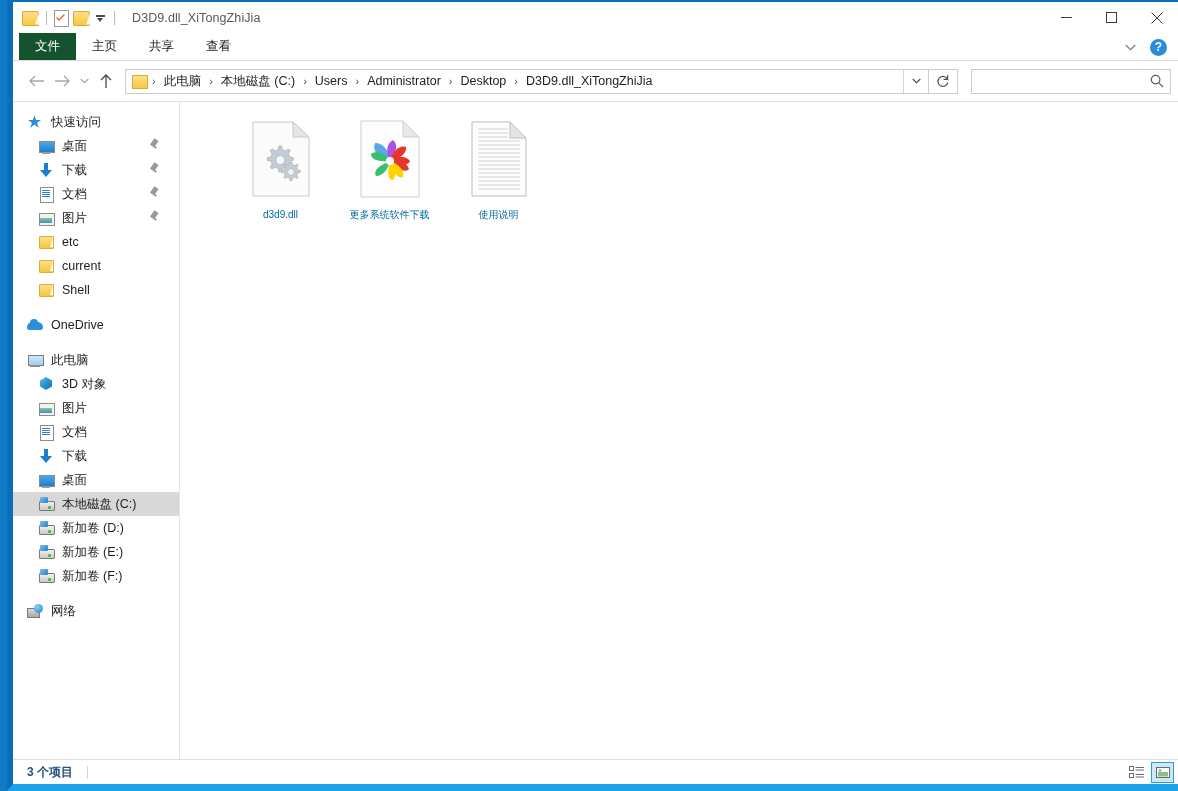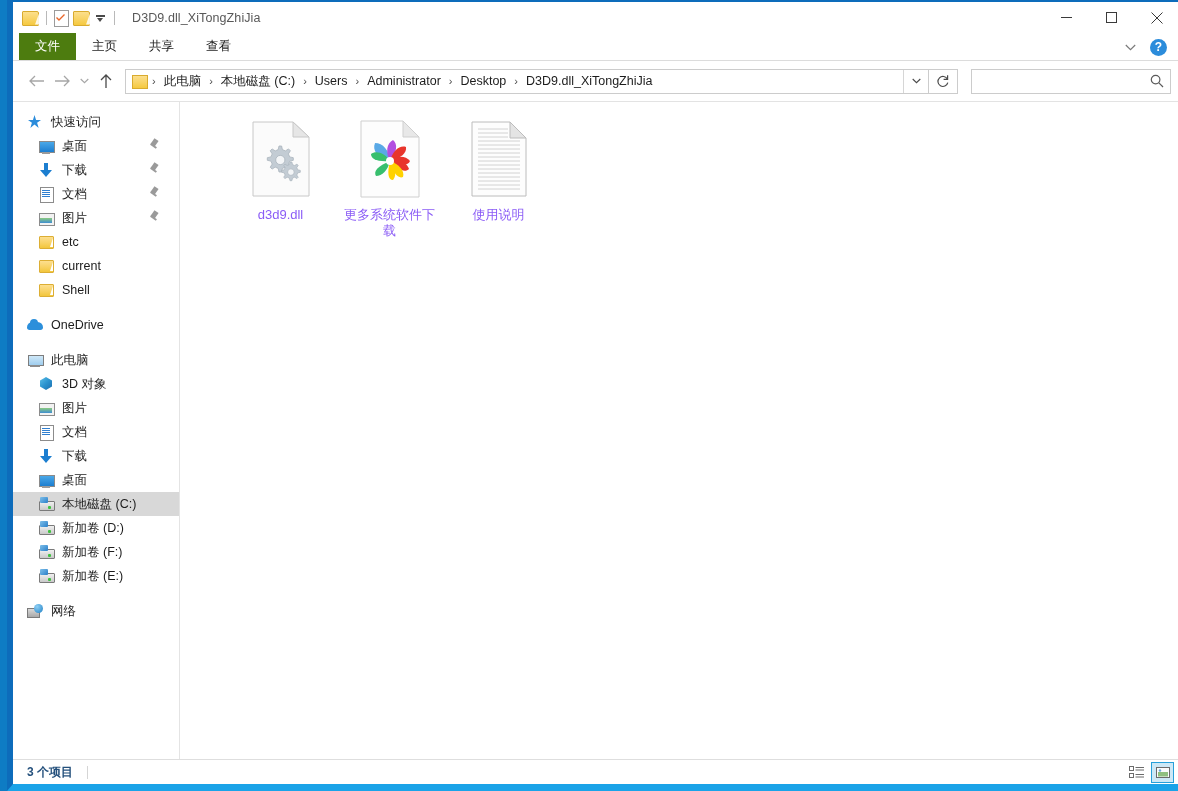--- a/index.html
+++ b/index.html
@@ -111,21 +111,21 @@
   }
   .tab {
     display: flex; align-items: center; justify-content: center;
     padding: 0 16px;
     font-size: 12.5px;
     color: #1c1c1c;
     cursor: default;
     min-width: 48px;
   }
   .tab.file {
-    background: #4d7c0f;
+    background: #14532d;
     color: #ffffff;
     padding: 0 16px;
     margin-left: 6px;
   }
   .ribbon-right {
     position: absolute; right: 6px; top: 0;
     height: 28px; display: flex; align-items: center; gap: 10px;
     padding-right: 6px;
   }
   .ribbon-chev {
@@ -433,22 +433,22 @@
     flex-direction: column;
     align-items: center;
     cursor: default;
   }
   .file-icon-wrap {
     width: 66px; height: 82px;
     display: flex; align-items: center; justify-content: center;
     margin-bottom: 7px;
   }
   .file-label {
-    font-size: 13px;
-    color: #8b5cf6;
+    font-size: 10px;
+    color: #0369a1;
     text-align: center;
     line-height: 16px;
     width: 100px;
     word-break: break-all;
   }
 
   
   .statusbar {
     height: 25px;
     flex: 0 0 auto;
@@ -680,27 +680,27 @@
       <div class="nav-item lvl1">
         <span class="nav-icon i-drive">
             <span class="led"></span>
           </span>
         <span class="lbl">新加卷 (D:)</span>
       </div>
       <div class="nav-item lvl1">
         <span class="nav-icon i-drive">
             <span class="led"></span>
           </span>
-        <span class="lbl">新加卷 (F:)</span>
+        <span class="lbl">新加卷 (E:)</span>
       </div>
       <div class="nav-item lvl1">
         <span class="nav-icon i-drive">
             <span class="led"></span>
           </span>
-        <span class="lbl">新加卷 (E:)</span>
+        <span class="lbl">新加卷 (F:)</span>
       </div>
 
       <div class="nav-gap"></div>
 
       <div class="nav-item">
         <span class="nav-icon i-network"></span>
         <span class="lbl">网络</span>
       </div>
 
     </div>

